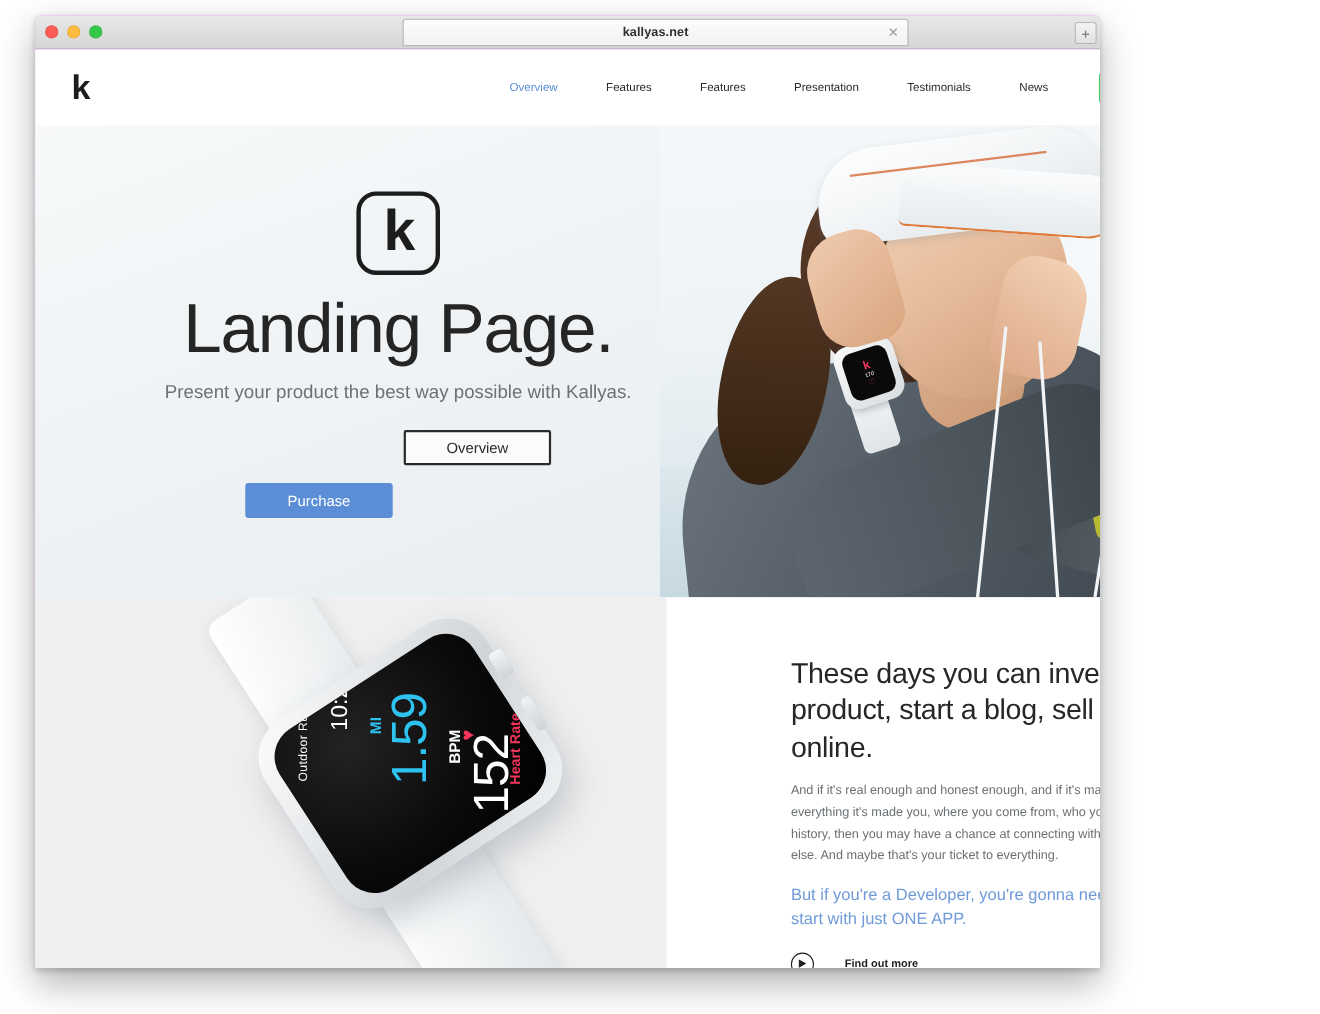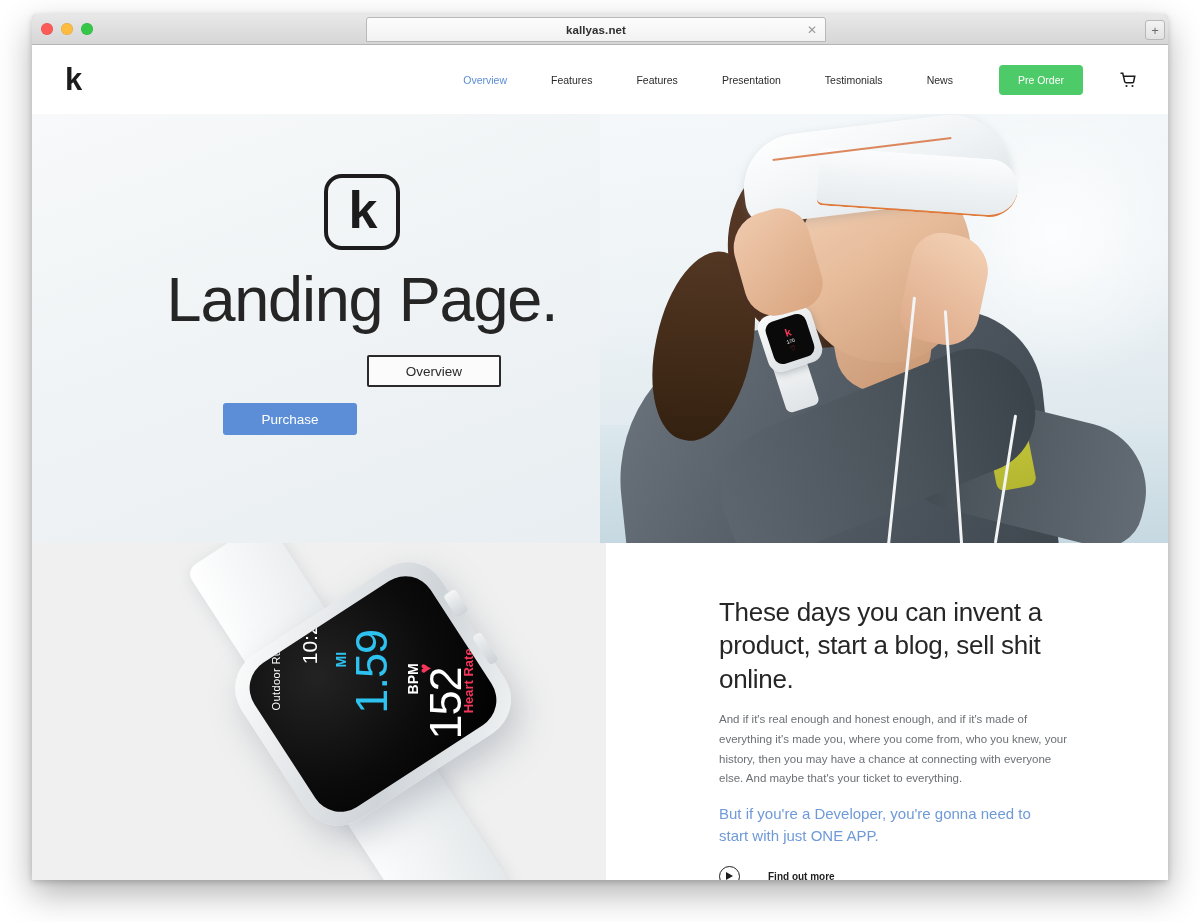--- a/index.html
+++ b/index.html
@@ -7,21 +7,21 @@
     width: 1200px; height: 922px;
     background: #ffffff;
     font-family: "Liberation Sans", sans-serif;
     overflow: hidden;
   }
 
   
   #browser-window {
     position: absolute;
     left: 32px; top: 14px;
-    width: 1136px; height: 866px;
+    width: 968px; height: 866px;
     background: #f0abfc;
     border-radius: 5px 5px 0 0;
     box-shadow: 0 14px 34px rgba(0,0,0,0.30), 0 2px 6px rgba(0,0,0,0.18);
     overflow: hidden;
   }
 
   #titlebar {
     position: relative;
     height: 31px;
     background: linear-gradient(#e8e8e8, #d6d6d6);
@@ -531,20 +531,21 @@
         <div class="ph ph-cord" id="ph-cord1"></div>
         <div class="ph ph-cord" id="ph-cord2"></div>
         <div class="ph ph-cord" id="ph-cord3"></div>
       </div>
 
       <div id="hero-copy">
         <div id="hero-logo-box">
           <span id="hero-logo-k">k</span>
         </div>
         <h1 id="hero-title">Landing Page.</h1>
+        <p id="hero-subtitle">Present your product the best way possible with Kallyas.</p>
         <div id="hero-buttons">
           <div id="purchase-button">Purchase</div>
           <div id="explore-button">Overview</div>
         </div>
       </div>
     </section>
 
     <section id="feature-section">
 
       <div id="watch-panel">

